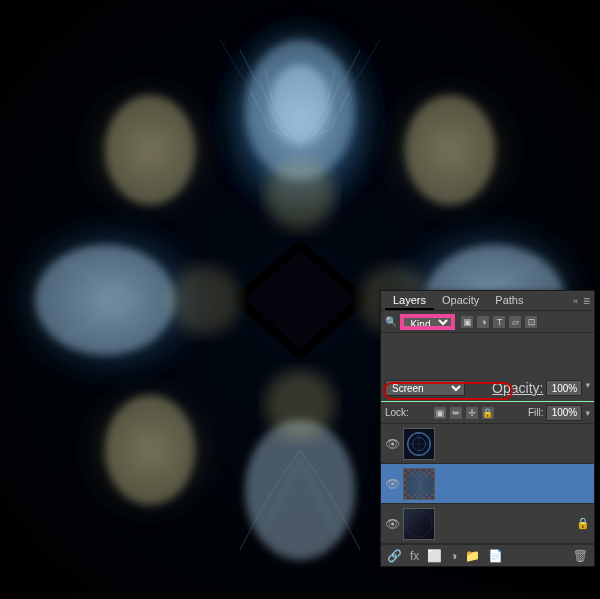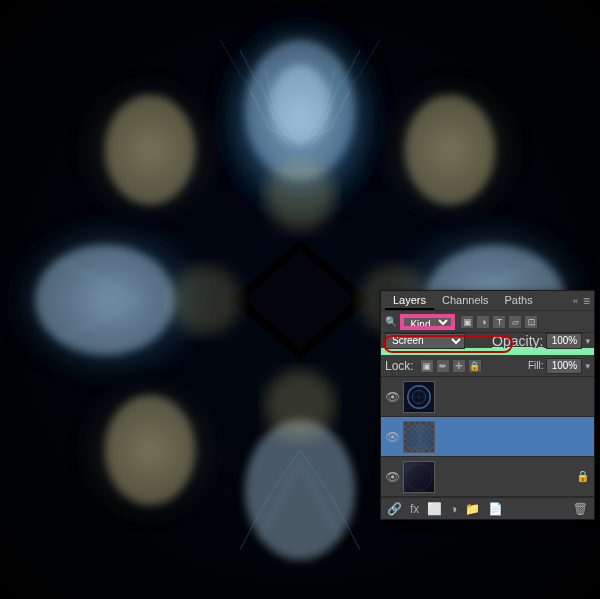--- a/index.html
+++ b/index.html
@@ -124,27 +124,27 @@
       align-items: center;
       justify-content: center;
       cursor: pointer;
       color: #ccc;
       font-size: 9px;
     }
 
     
     .blend-row {
       display: flex;
-      align-items: center;
       height: 22px;
       padding: 0 4px;
       background: #3c3c3c;
-      border-bottom: 7px solid #86efac;
+      border-bottom: 1px solid #86efac;
       gap: 3px;
       position: relative;
+      margin-top: 47px;
     }
 
     .red-oval-highlight {
       position: absolute;
       top: 2px;
       left: 2px;
       width: 130px;
       height: 18px;
       border: 2px solid #cc0000;
       border-radius: 10px;
@@ -191,22 +191,22 @@
       align-items: center;
       height: 22px;
       padding: 0 4px;
       background: #3c3c3c;
       border-bottom: 1px solid #2a2a2a;
       gap: 3px;
     }
 
     .lock-label {
       color: #ccc;
-      font-size: 12px;
-      margin-right: 3px;
+      font-size: 10px;
+      margin-right: 21px;
     }
 
     .lock-icons {
       display: flex;
       gap: 2px;
     }
 
     .lock-icon-btn {
       width: 14px;
       height: 14px;
@@ -425,21 +425,21 @@
 
     <ellipse cx="395" cy="300" rx="35" ry="35" fill="#d4c880" filter="url(#blur1)" opacity="0.2"></ellipse>
   </svg>
 </div>
 
 <div class="layers-panel">
 
   <div class="panel-header-bar">
     <div class="panel-tabs">
       <div class="panel-tab active">Layers</div>
-      <div class="panel-tab">Channels</div>
+      <div class="panel-tab">Opacity</div>
       <div class="panel-tab">Paths</div>
     </div>
     <div class="panel-controls-right">
       <span class="collapse-arrows">«</span>
       <span class="menu-icon">≡</span>
     </div>
   </div>
 
   <div class="filter-row">
     <span class="filter-search-icon">🔍</span>

